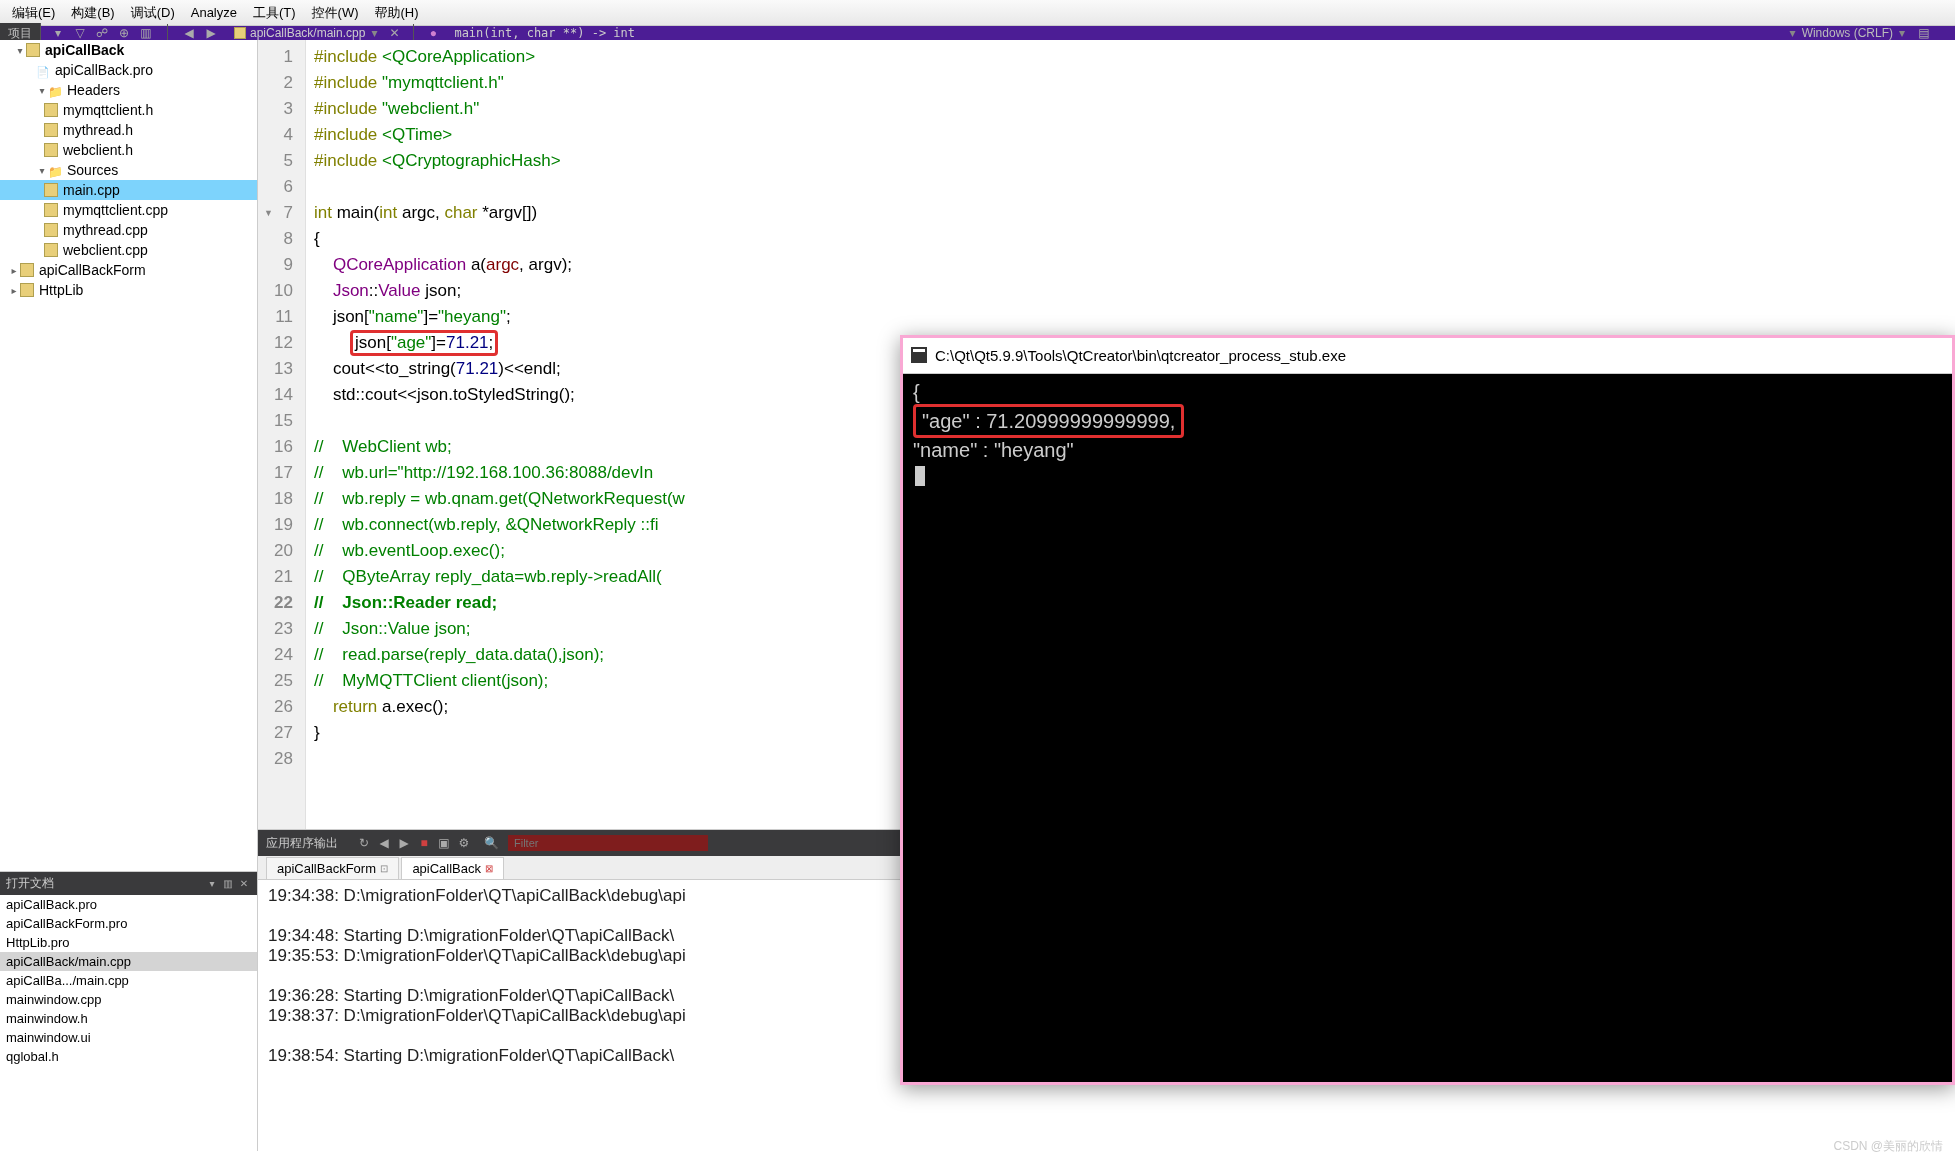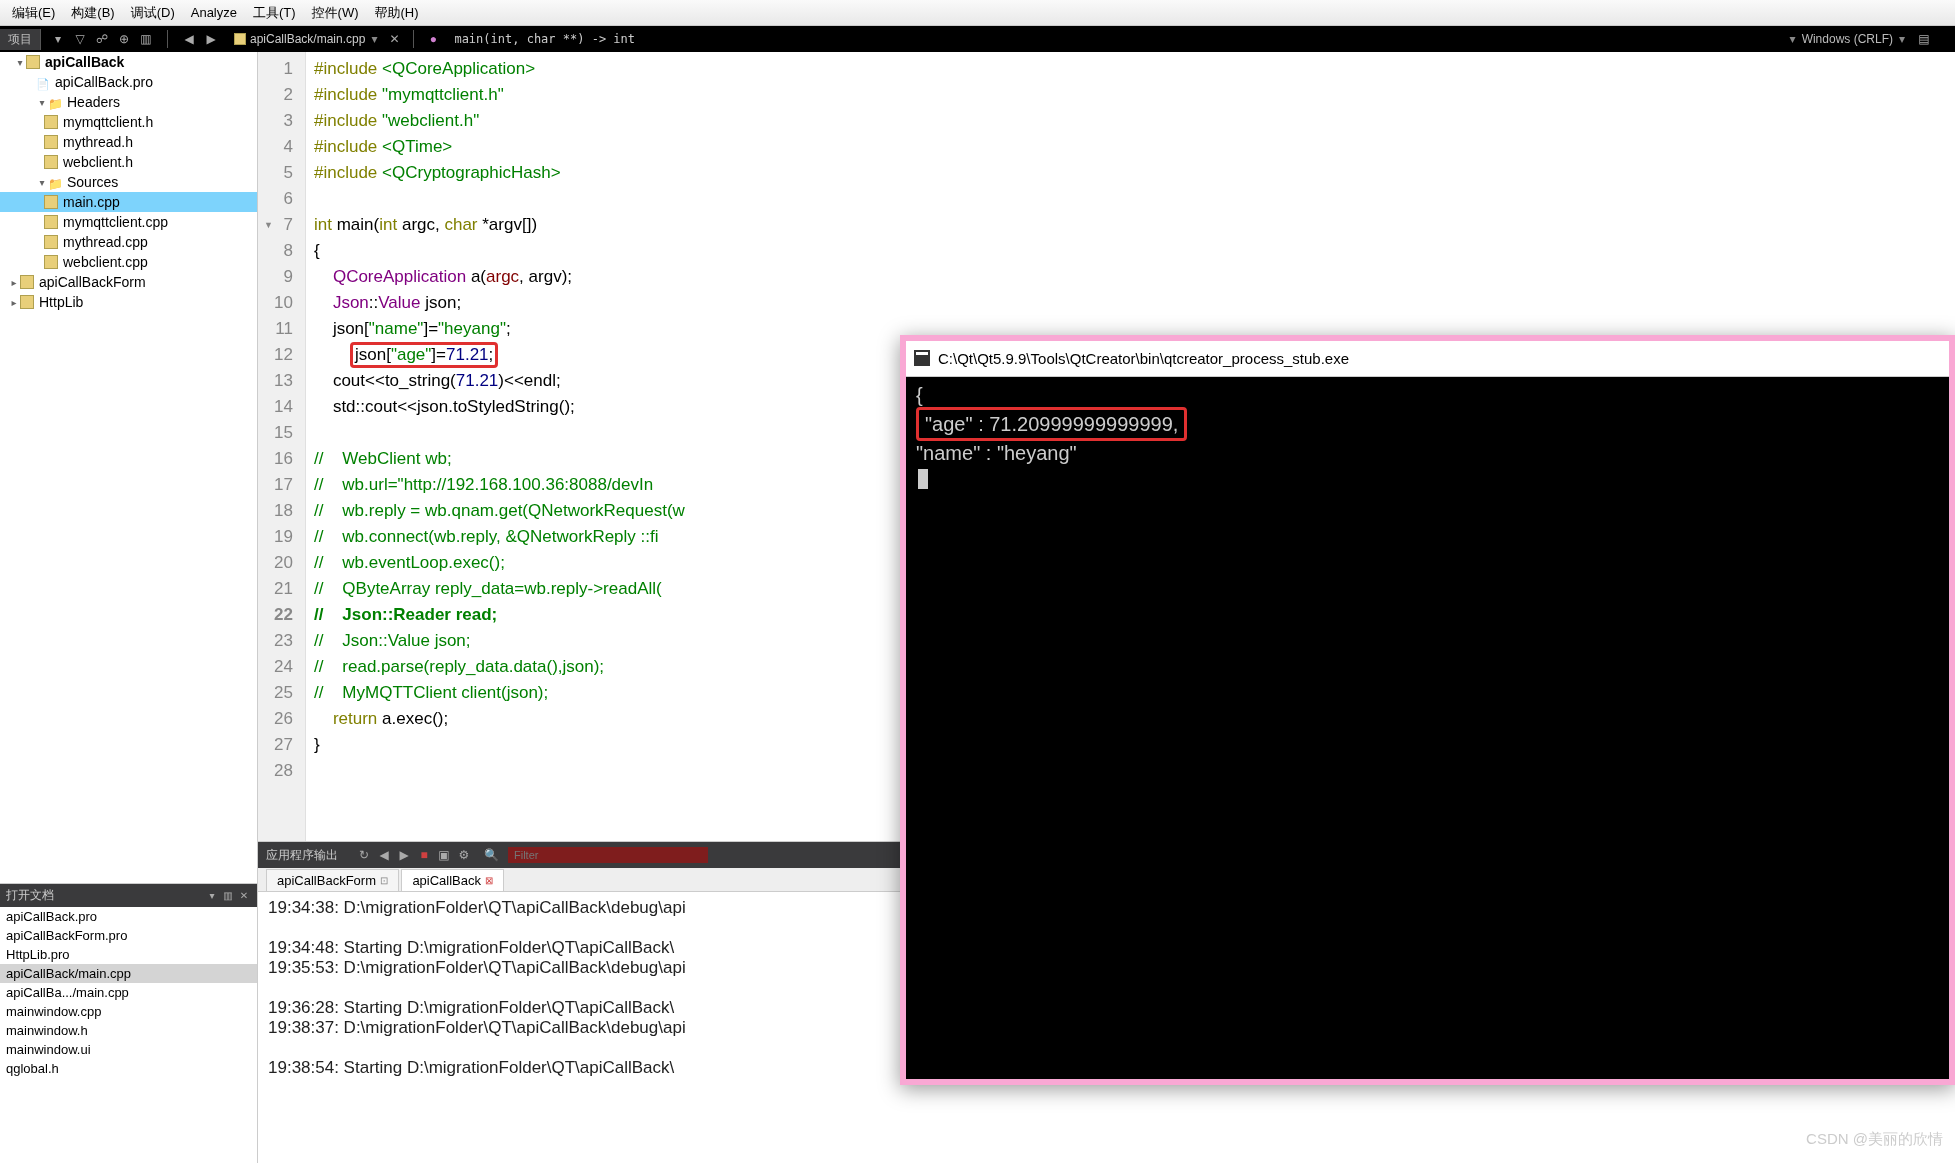--- a/index.html
+++ b/index.html
@@ -1,19 +1,19 @@
 <!DOCTYPE html>
 <html><head>
 <meta charset="utf-8">
 <style>
 *{margin:0;padding:0;box-sizing:border-box;font-family:Arial,"Microsoft YaHei",sans-serif}
 body{width:1955px;height:1163px;background:#fff;overflow:hidden;position:relative}
 .menubar{height:26px;background:linear-gradient(#fafafa,#e8e8e8);display:flex;align-items:center;padding:0 4px;font-size:13px;border-bottom:1px solid #ccc}
 .menubar span{padding:3px 8px;display:inline-block}
-.toolbar{height:26px;background:#000000;display:flex;align-items:center;color:#bbb;font-size:12px}
+.toolbar{height:14px;background:#4c1d95;display:flex;align-items:center;color:#bbb;font-size:12px}
 .toolbar .label{background:#3a3a3c;padding:2px 8px;border-right:1px solid #555}
 .tb-btn{width:18px;height:18px;margin:0 2px;color:#aaa;display:inline-flex;align-items:center;justify-content:center}
 .tb-sep{width:1px;height:18px;background:#555;margin:0 4px}
 .breadcrumb{flex:1;display:flex;align-items:center;padding-left:6px}
 .breadcrumb .file-icon{width:12px;height:12px;margin-right:4px}
 .breadcrumb .path{color:#ccc}
 .breadcrumb .fn{color:#ccc;margin-left:10px;font-family:Consolas,monospace}
 .toolbar .right{margin-left:auto;padding-right:20px;display:flex;align-items:center}
 .main{display:flex;height:calc(100% - 52px)}
 .leftcol{width:258px;display:flex;flex-direction:column;background:#fff;border-right:1px solid #ccc}
@@ -56,27 +56,27 @@
 .output-bar .controls span{width:16px;height:16px;display:inline-flex;align-items:center;justify-content:center;color:#aaa}
 .output-bar .filter{background:#7f1d1d;border:none;color:#aaa;padding:2px 6px;font-size:11px;width:200px}
 .output-bar .right-ctrls{margin-left:auto;padding-right:8px;display:flex;gap:4px}
 .output-bar .right-ctrls span{width:16px;height:16px;display:inline-flex;align-items:center;justify-content:center;color:#aaa}
 .output-tabs{height:24px;background:#eee;display:flex;align-items:flex-end;border-bottom:1px solid #ccc;padding-left:8px}
 .output-tabs .tab{padding:3px 10px;font-size:13px;border:1px solid #ccc;border-bottom:none;margin-right:2px;background:#f5f5f5;display:flex;align-items:center;gap:4px}
 .output-tabs .tab .x{font-size:10px;color:#888}
 .output-tabs .tab.active{background:#fff}
 .output-body{flex:1;padding:6px 10px;overflow:hidden;background:#fff}
 .output-body div{white-space:pre;color:#222}
-.console{position:absolute;top:335px;left:900px;width:1055px;height:750px;background:#000;border:6px solid #f9a8d4;box-shadow:0 4px 20px rgba(0,0,0,.4)}
+.console{position:absolute;top:335px;left:900px;width:1055px;height:750px;background:#000;border:3px solid #f9a8d4;box-shadow:0 4px 20px rgba(0,0,0,.4)}
 .console-title{height:36px;background:#fff;display:flex;align-items:center;padding:0 8px;font-size:15px;border-bottom:1px solid #ccc}
 .console-title .icon{width:18px;height:18px;margin-right:6px}
 .console-body{padding:6px 10px;font-family:"NSimSun","SimSun",Consolas,monospace;font-size:20px;color:#ccc;line-height:24px}
 .console-body .hl{border:3px solid #e03030;border-radius:4px;padding:2px 6px;display:inline-block}
 .cursor{display:inline-block;width:10px;height:20px;background:#ccc;vertical-align:middle;margin-left:2px}
-.watermark{position:absolute;right:12px;bottom:14px;color:#ccc;font-size:15px}
+.watermark{position:absolute;right:12px;bottom:8px;color:#ccc;font-size:12px}
 .tb-icon-box{display:flex;align-items:center;padding:0 6px}
 </style>
 </head>
 <body>
 
 <div class="menubar">
   <span>编辑(E)</span>
   <span>构建(B)</span>
   <span>调试(D)</span>
   <span>Analyze</span>

